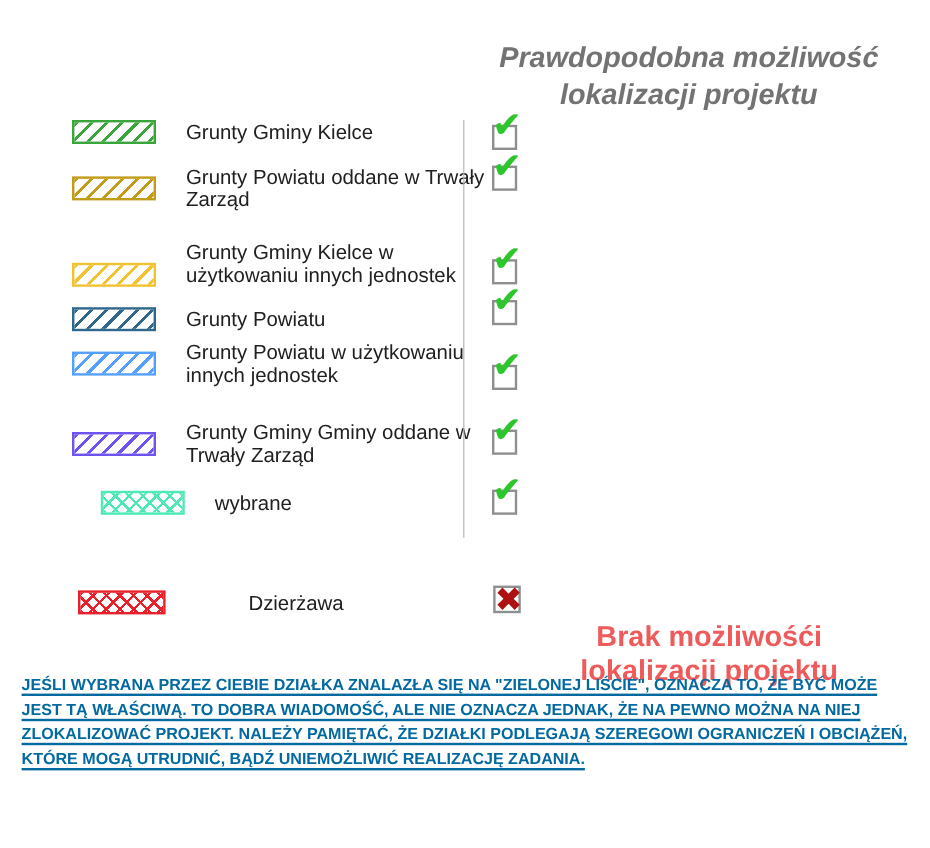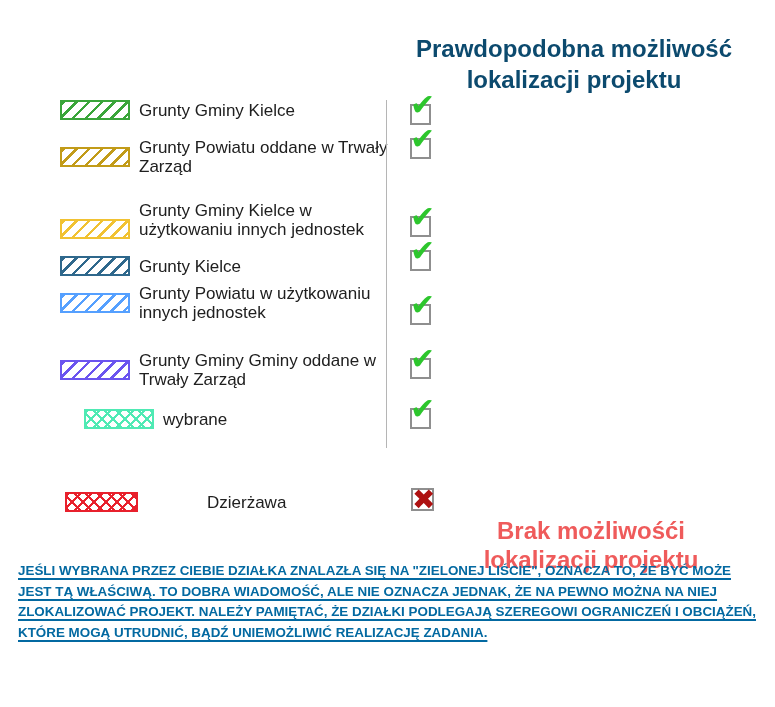--- a/index.html
+++ b/index.html
@@ -5,21 +5,21 @@
   html,body{margin:0;padding:0;background:#fff;}
   #screen{
     position:relative;width:775px;height:707px;background:#ffffff;overflow:hidden;
     font-family:"Liberation Sans","DejaVu Sans",sans-serif;color:#202020;
   }
   
   .big-title{position:absolute;font-weight:bold;font-size:24px;line-height:31px;text-align:center;}
   #positive-title{left:398px;top:33px;width:352px;}
   #negative-title{left:452px;top:484px;width:278px;line-height:29px;}
   
-  .row{position:absolute;left:60px;display:flex;align-items:center;gap:9px;}
+  .row{position:absolute;left:60px;display:flex;align-items:center;gap:25px;}
   .swatch{width:66px;height:16px;border:2px solid var(--c);flex:0 0 auto;background-color:#fff;}
   .hatch{background-image:repeating-linear-gradient(135deg,var(--c) 0 2.5px,transparent 2.5px 9px);}
   .crosshatch{background-image:
       repeating-linear-gradient(45deg,var(--c) 0 2px,transparent 2px 8px),
       repeating-linear-gradient(135deg,var(--c) 0 2px,transparent 2px 8px);}
   .lbl{font-size:17px;line-height:19px;max-width:252px;}
   
   #divider{position:absolute;left:386px;top:100px;width:1px;height:348px;background:#b5b5b5;}
   
   .cb{position:absolute;left:410px;width:17px;height:17px;border:2px solid #8f8f8f;background:#fff;}
@@ -36,40 +36,40 @@
     position:absolute;left:18px;top:561px;width:745px;
     font-size:13.4px;font-weight:bold;line-height:20.6px;color:#0369a1;
     text-decoration:underline;text-decoration-thickness:1.5px;text-underline-offset:3px;
   }
 </style>
 </head>
 <body>
 
 <div id="screen">
 
-  <div id="positive-title" class="big-title" style="color: #0c4a6e;">
+  <div id="positive-title" class="big-title" style="color: #737373; font-style: italic;">
     <div>Prawdopodobna możliwość</div>
     <div>lokalizacji projektu</div>
   </div>
 
   <div class="row" style="top:100px;">
     <div class="swatch hatch" style="--c: #3AA53A;"></div>
     <div class="lbl">Grunty Gminy Kielce</div>
   </div>
   <div class="row" style="top:138px;">
     <div class="swatch hatch" style="--c: #C29B18;"></div>
     <div class="lbl">Grunty Powiatu oddane w Trwały Zarząd</div>
   </div>
   <div class="row" style="top:201px;align-items:flex-end;">
     <div class="swatch hatch" style="--c: #F1C232;"></div>
     <div class="lbl">Grunty Gminy Kielce w użytkowaniu innych jednostek</div>
   </div>
   <div class="row" style="top:256px;">
     <div class="swatch hatch" style="--c: #2F688C;"></div>
-    <div class="lbl">Grunty Kielce</div>
+    <div class="lbl">Grunty Powiatu</div>
   </div>
   <div class="row" style="top:284px;">
     <div class="swatch hatch" style="--c: #55A0FF;"></div>
     <div class="lbl">Grunty Powiatu w użytkowaniu innych jednostek</div>
   </div>
   <div class="row" style="top:351px;">
     <div class="swatch hatch" style="--c: #6B54EF;"></div>
     <div class="lbl">Grunty Gminy Gminy oddane w Trwały Zarząd</div>
   </div>
   <div class="row" style="top:409px;margin-left:24px;">

